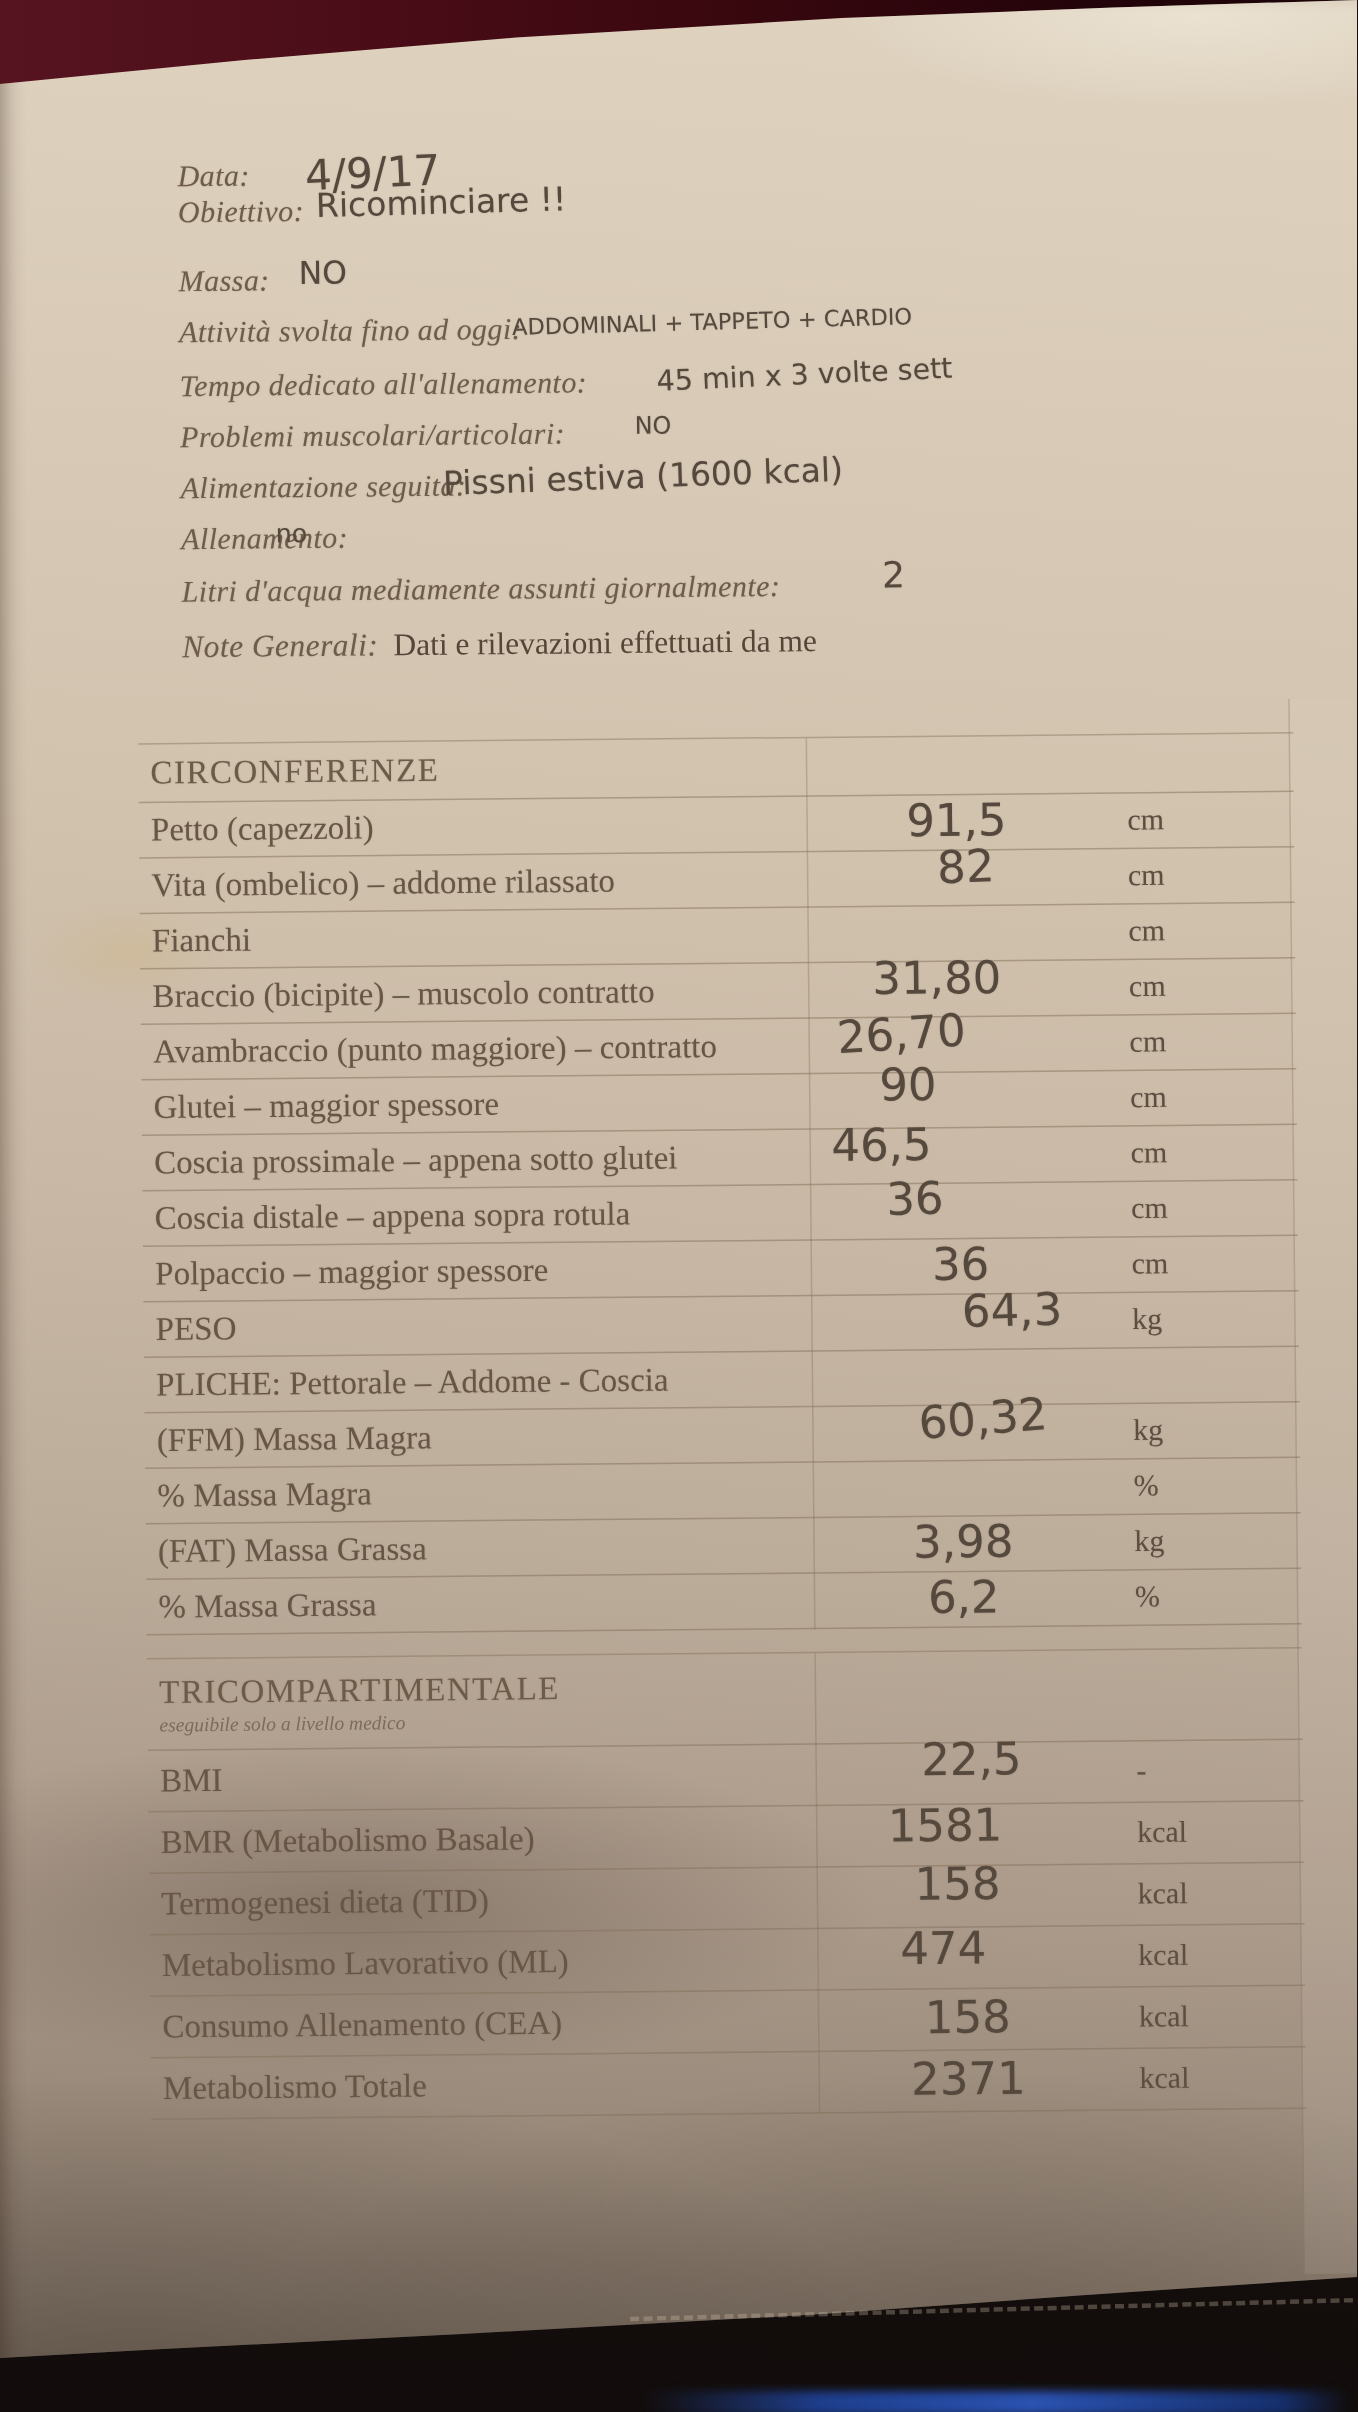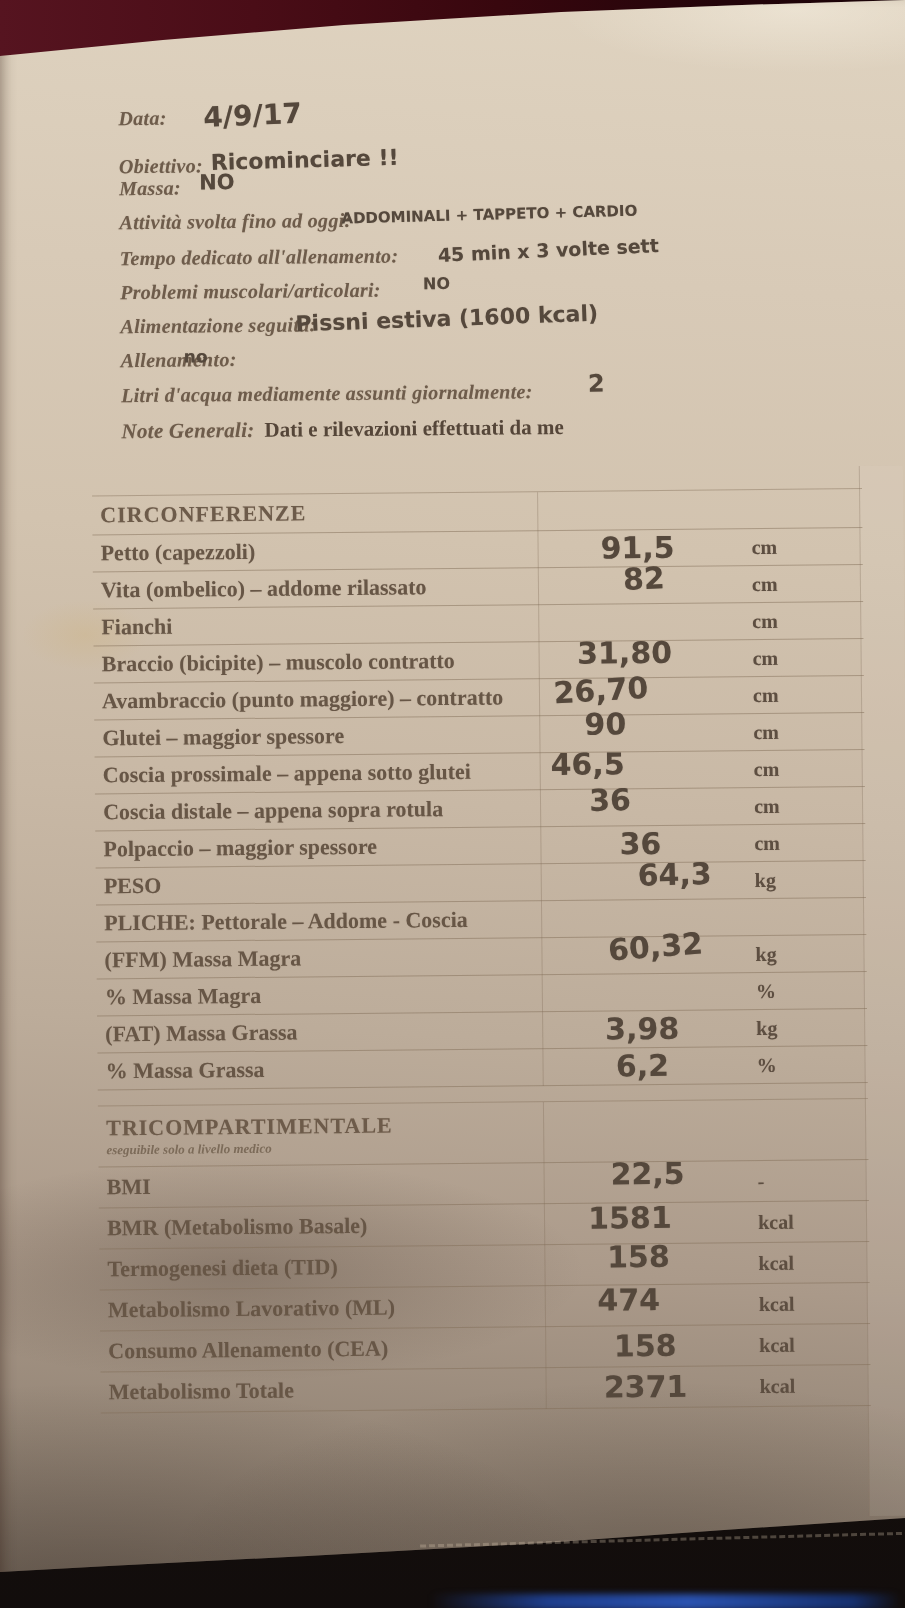--- a/index.html
+++ b/index.html
@@ -3,21 +3,20 @@
 <meta charset="utf-8">
 <style>
   html,body{margin:0;padding:0;background:#0d0908;}
   .scene{
     position:relative;width:905px;height:1608px;overflow:hidden;
     font-family:"Liberation Serif",serif;
     background:
       linear-gradient(90deg,#561420 0%,#4a0d17 28%,#38070e 55%,#23040a 80%,#1a0307 100%) 0 0/905px 70px no-repeat,
       linear-gradient(180deg,#1c0d0b 0%,#171009 60%,#120d0c 100%);
     background-color:#140e0b;
-    font-weight:bold;
   }
   
   .sleeve-blue{position:absolute;left:430px;bottom:-2px;width:470px;height:16px;
     background:linear-gradient(90deg,transparent,#1e3e8c 25%,#2a52b0 55%,#16306e 90%,transparent);
     filter:blur(3px);}
   
   .paper{
     position:absolute;left:0;top:0;width:905px;height:1608px;
     clip-path:polygon(0 56px,18% 40px,38% 25px,62% 12px,82% 5px,100% 0,
                       100% 1518px,80% 1530px,60% 1543px,34% 1556px,12% 1566px,0 1572px);
@@ -92,21 +91,21 @@
   <div class="paper"></div>
   <div class="seam"></div>
 
   <div class="content">
     <div class="right-strip"></div>
 
     <div class="fline" style="top:104px">
       <span class="flabel">Data:</span>
       <span class="hand" style="left:85px;font-size:28px;transform:rotate(-2deg)">4/9/17</span>
     </div>
-    <div class="fline" style="top:152px">
+    <div class="fline" style="top:128px">
       <span class="flabel">Obiettivo:</span>
       <span class="hand" style="left:92px;font-size:22px;transform:rotate(-1deg)">Ricominciare !!</span>
     </div>
     <div class="fline" style="top:174px">
       <span class="flabel">Massa:</span>
       <span class="hand" style="left:80px;font-size:21px">NO</span>
     </div>
     <div class="fline" style="top:208px">
       <span class="flabel">Attività svolta fino ad oggi:</span>
       <span class="hand" style="left:222px;font-size:15px;top:0;transform:rotate(-1deg)">ADDOMINALI + TAPPETO + CARDIO</span>

